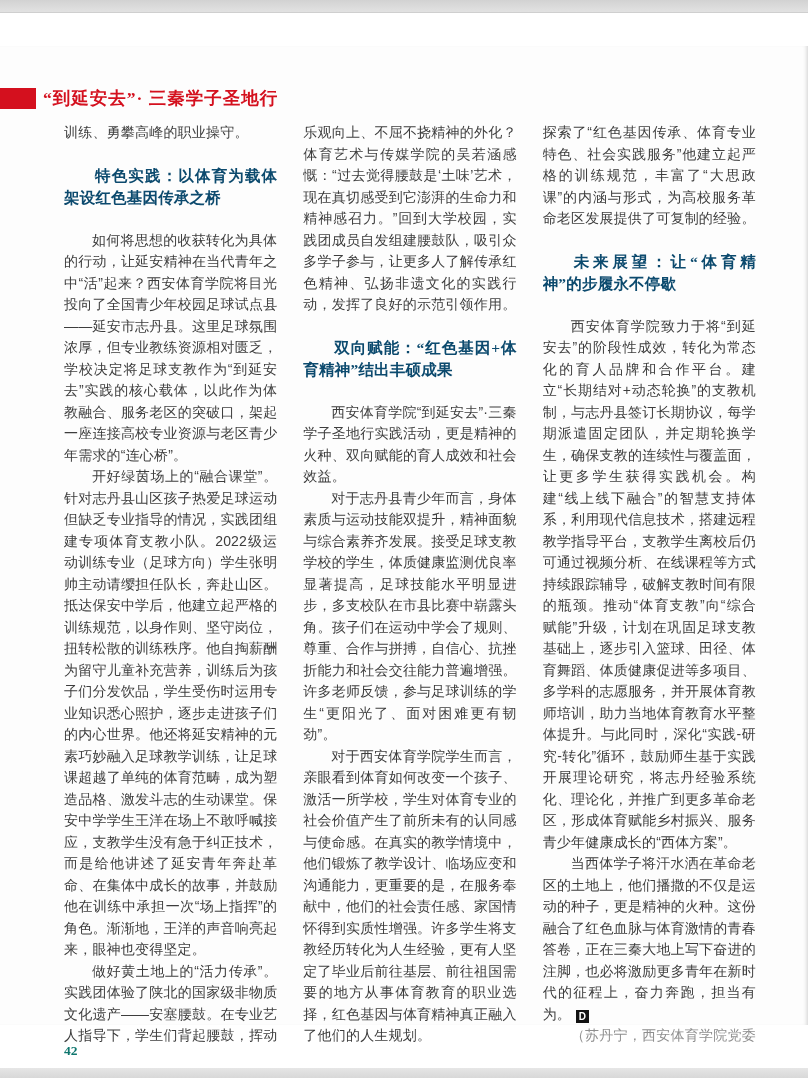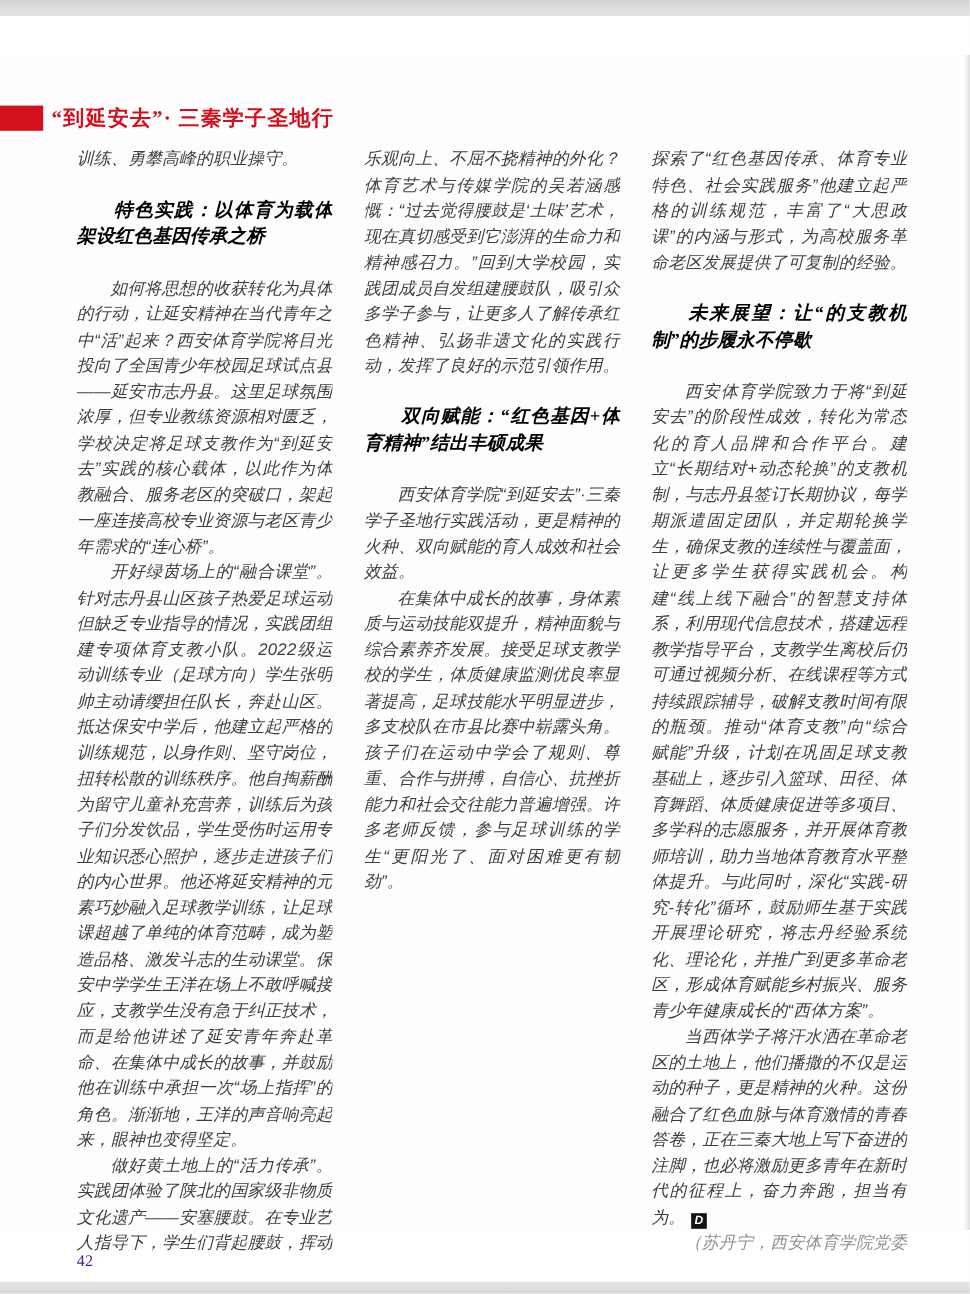--- a/index.html
+++ b/index.html
@@ -36,41 +36,40 @@
   .columns{
     position:absolute;left:64px;top:76px;width:692px;height:922px;
     display:flex;gap:26px;
   }
   .col{flex:1 1 0;min-width:0;overflow:hidden;}
   .blk{
     margin:0;padding:0;
     font-size:14px;line-height:21.5px;color:#3d3d3d;
     text-align:justify;
     letter-spacing:0.2px;
-    font-style:italic;
   }
   .blk.para,.blk.para-end,.blk.note{text-indent:2em;}
   .blk.cont{text-indent:0;}
   .blk.heading{
     font-family:"Liberation Serif","DejaVu Serif",serif;
-    font-weight:700;font-size:15.5px;color:#000000;
+    font-weight:700;font-size:15.5px;color:#0c4a6e;
     text-indent:2em;margin:21px 0 21px;line-height:22px;
     letter-spacing:0.2px;
   }
   .blk.note{color:#8f8f8f;}
   .endmark{
     display:inline-block;width:13px;height:13px;line-height:13px;
     background:#121212;color:#ffffff;text-align:center;
     font-size:10px;font-weight:700;margin-left:5px;
     vertical-align:-1px;text-indent:0;
     font-family:"Liberation Sans",sans-serif;
   }
   .page-number{
     position:absolute;left:64px;top:997px;
-    font-size:13.5px;color:#4c1d95;font-weight:400;
+    font-size:13.5px;color:#0f766e;font-weight:700;
     font-family:"Liberation Serif","DejaVu Serif",serif;
   }
 </style>
 </head>
 <body style="--accent: #d4101e;">
 
 <div class="scan-edge top"></div>
 
 <div class="page">
 
@@ -84,25 +83,26 @@
         <p class="blk cont"><span>训练、勇攀高峰的职业操守。</span></p>
         <h2 class="blk heading"><span>特色实践：以体育为载体架设红色基因传承之桥</span></h2>
         <p class="blk para"><span>如何将思想的收获转化为具体的行动，让延安精神在当代青年之中“活”起来？西安体育学院将目光投向了全国青少年校园足球试点县——延安市志丹县。这里足球氛围浓厚，但专业教练资源相对匮乏，学校决定将足球支教作为“到延安去”实践的核心载体，以此作为体教融合、服务老区的突破口，架起一座连接高校专业资源与老区青少年需求的“连心桥”。</span></p>
         <p class="blk para"><span>开好绿茵场上的“融合课堂”。针对志丹县山区孩子热爱足球运动但缺乏专业指导的情况，实践团组建专项体育支教小队。2022级运动训练专业（足球方向）学生张明帅主动请缨担任队长，奔赴山区。抵达保安中学后，他建立起严格的训练规范，以身作则、坚守岗位，扭转松散的训练秩序。他自掏薪酬为留守儿童补充营养，训练后为孩子们分发饮品，学生受伤时运用专业知识悉心照护，逐步走进孩子们的内心世界。他还将延安精神的元素巧妙融入足球教学训练，让足球课超越了单纯的体育范畴，成为塑造品格、激发斗志的生动课堂。保安中学学生王洋在场上不敢呼喊接应，支教学生没有急于纠正技术，而是给他讲述了延安青年奔赴革命、在集体中成长的故事，并鼓励他在训练中承担一次“场上指挥”的角色。渐渐地，王洋的声音响亮起来，眼神也变得坚定。</span></p>
         <p class="blk para"><span>做好黄土地上的“活力传承”。实践团体验了陕北的国家级非物质文化遗产——安塞腰鼓。在专业艺人指导下，学生们背起腰鼓，挥动鼓槌，学习铿锵有力、豪迈奔放的舞步。那震撼山河的鼓声，何尝不是老区人民</span></p>
       </div>
       <div class="col">
         <p class="blk cont"><span>乐观向上、不屈不挠精神的外化？体育艺术与传媒学院的吴若涵感慨：“过去觉得腰鼓是‘土味’艺术，现在真切感受到它澎湃的生命力和精神感召力。”回到大学校园，实践团成员自发组建腰鼓队，吸引众多学子参与，让更多人了解传承红色精神、弘扬非遗文化的实践行动，发挥了良好的示范引领作用。</span></p>
         <h2 class="blk heading"><span>双向赋能：“红色基因+体育精神”结出丰硕成果</span></h2>
         <p class="blk para"><span>西安体育学院“到延安去”·三秦学子圣地行实践活动，更是精神的火种、双向赋能的育人成效和社会效益。</span></p>
-        <p class="blk para"><span>在集体中成长的故事，身体素质与运动技能双提升，精神面貌与综合素养齐发展。接受足球支教学校的学生，体质健康监测优良率显著提高，足球技能水平明显进步，多支校队在市县比赛中崭露头角。孩子们在运动中学会了规则、尊重、合作与拼搏，自信心、抗挫折能力和社会交往能力普遍增强。许多老师反馈，参与足球训练的学生“更阳光了、面对困难更有韧劲”。</span></p>
+        <p class="blk para"><span>对于志丹县青少年而言，身体素质与运动技能双提升，精神面貌与综合素养齐发展。接受足球支教学校的学生，体质健康监测优良率显著提高，足球技能水平明显进步，多支校队在市县比赛中崭露头角。孩子们在运动中学会了规则、尊重、合作与拼搏，自信心、抗挫折能力和社会交往能力普遍增强。许多老师反馈，参与足球训练的学生“更阳光了、面对困难更有韧劲”。</span></p>
+        <p class="blk para"><span>对于西安体育学院学生而言，亲眼看到体育如何改变一个孩子、激活一所学校，学生对体育专业的社会价值产生了前所未有的认同感与使命感。在真实的教学情境中，他们锻炼了教学设计、临场应变和沟通能力，更重要的是，在服务奉献中，他们的社会责任感、家国情怀得到实质性增强。许多学生将支教经历转化为人生经验，更有人坚定了毕业后前往基层、前往祖国需要的地方从事体育教育的职业选择，红色基因与体育精神真正融入了他们的人生规划。</span></p>
       </div>
       <div class="col">
         <p class="blk cont"><span>探索了“红色基因传承、体育专业特色、社会实践服务”他建立起严格的训练规范，丰富了“大思政课”的内涵与形式，为高校服务革命老区发展提供了可复制的经验。</span></p>
-        <h2 class="blk heading"><span>未来展望：让“的支教机制”的步履永不停歇</span></h2>
+        <h2 class="blk heading"><span>未来展望：让“体育精神”的步履永不停歇</span></h2>
         <p class="blk para"><span>西安体育学院致力于将“到延安去”的阶段性成效，转化为常态化的育人品牌和合作平台。建立“长期结对+动态轮换”的支教机制，与志丹县签订长期协议，每学期派遣固定团队，并定期轮换学生，确保支教的连续性与覆盖面，让更多学生获得实践机会。构建“线上线下融合”的智慧支持体系，利用现代信息技术，搭建远程教学指导平台，支教学生离校后仍可通过视频分析、在线课程等方式持续跟踪辅导，破解支教时间有限的瓶颈。推动“体育支教”向“综合赋能”升级，计划在巩固足球支教基础上，逐步引入篮球、田径、体育舞蹈、体质健康促进等多项目、多学科的志愿服务，并开展体育教师培训，助力当地体育教育水平整体提升。与此同时，深化“实践-研究-转化”循环，鼓励师生基于实践开展理论研究，将志丹经验系统化、理论化，并推广到更多革命老区，形成体育赋能乡村振兴、服务青少年健康成长的“西体方案”。</span></p>
         <p class="blk para-end"><span>当西体学子将汗水洒在革命老区的土地上，他们播撒的不仅是运动的种子，更是精神的火种。这份融合了红色血脉与体育激情的青春答卷，正在三秦大地上写下奋进的注脚，也必将激励更多青年在新时代的征程上，奋力奔跑，担当有为。</span><span class="endmark">D</span></p>
         <p class="blk note"><span>（苏丹宁，西安体育学院党委学生工作部讲师）</span></p>
       </div>
     </main>
 
   <div class="page-number">42</div>
 
 </div>
 

